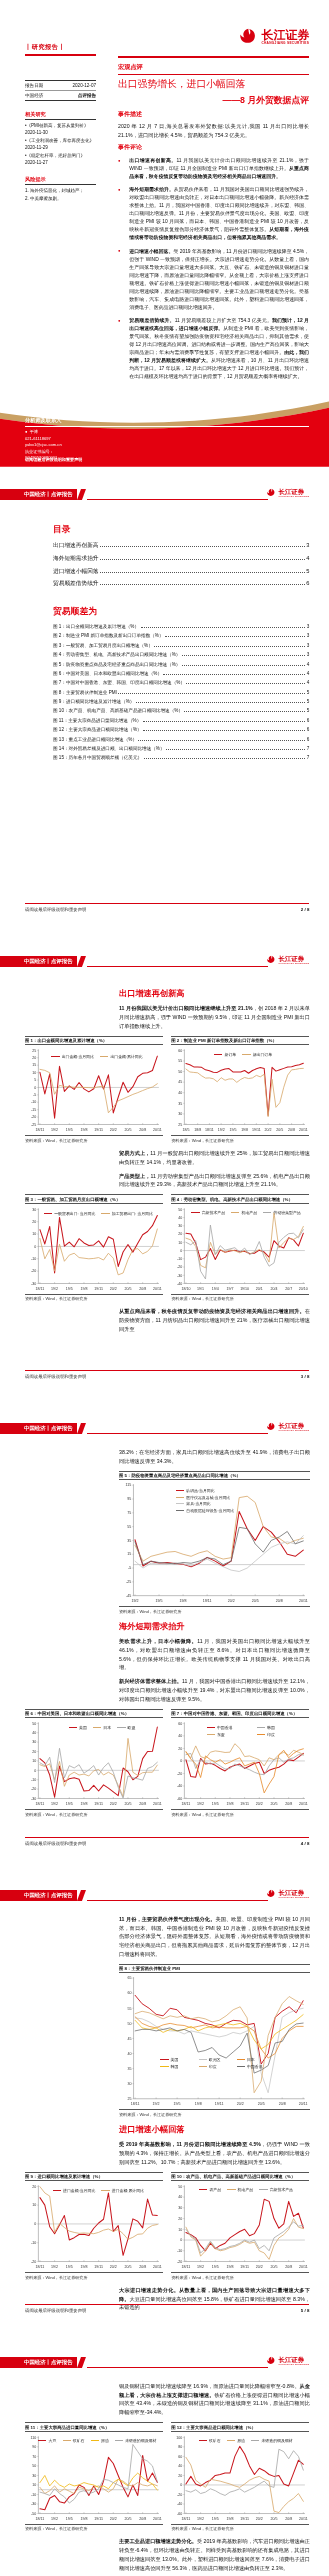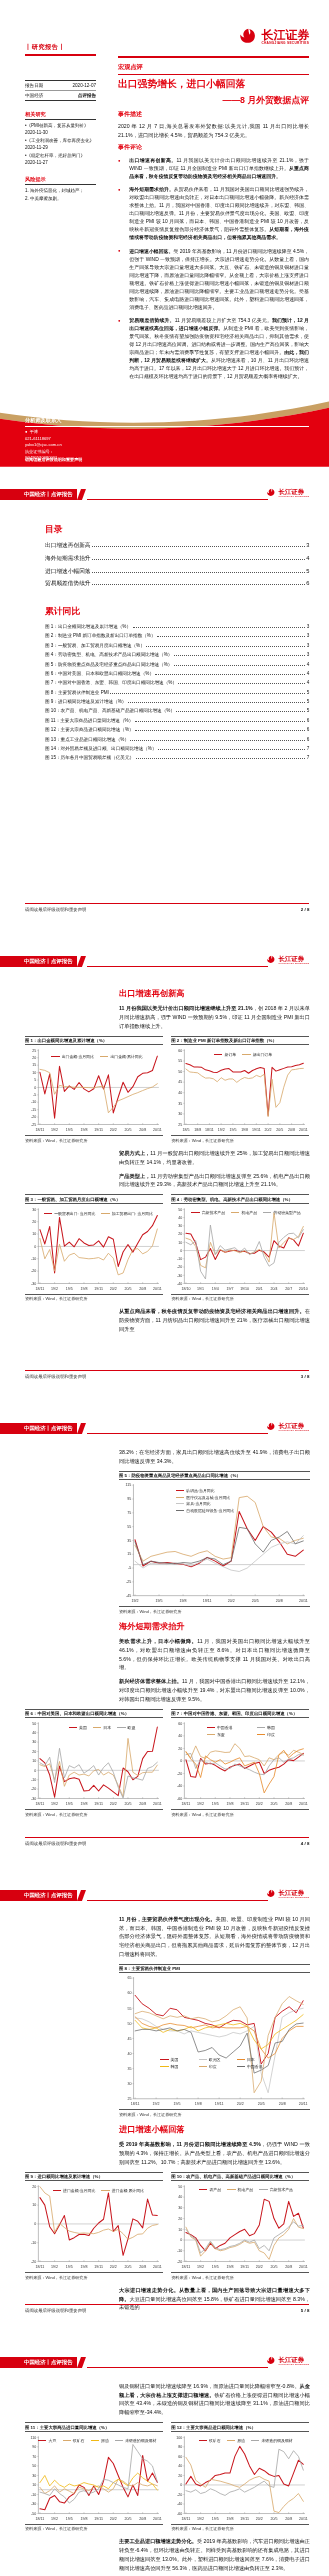--- a/index.html
+++ b/index.html
@@ -12,21 +12,21 @@
   .logo{display:flex;align-items:center;gap:2.6px;}
   .logo svg{display:block;}
   .logo-cn{color:#d7000f;font-weight:bold;line-height:1;}
   .logo-en{color:#d7000f;font-weight:bold;letter-spacing:0.3px;line-height:1;}
   .p1-logo{position:absolute;right:20.6px;top:27px;}
   .p1-logo .logo-cn{font-size:12px;}
   .p1-logo .logo-en{font-size:3.2px;margin-top:1.5px;}
   .p1-rule{position:absolute;left:118px;top:56px;width:191px;height:2.1px;background:#d7000f;}
   .p1-cat{position:absolute;left:118px;top:63px;font-size:6.2px;font-weight:bold;color:#e30613;}
   .p1-catline{position:absolute;left:118px;top:74px;width:191px;height:0.8px;background:#d7000f;}
-  .p1-title1{position:absolute;left:118px;top:78px;font-size:9.8px;font-weight:bold;color:#e30613;}
+  .p1-title1{position:absolute;left:118px;top:78px;font-size:9.8px;font-weight:normal;color:#e30613;}
   .p1-title2{position:absolute;left:118px;top:95px;width:191px;text-align:right;font-size:8.8px;font-weight:bold;color:#e30613;}
   .h-red{font-size:6px;font-weight:bold;color:#e30613;margin:0 0 3.1px 0;}
   .p1-desc{position:absolute;left:118px;top:110px;width:191px;}
   .p1-desc p{margin:0;font-size:5.2px;line-height:1.62;text-align:justify;}
   .p1-comment{position:absolute;left:118px;top:143px;width:191px;}
   .p1-bullets{position:absolute;left:118px;top:157px;width:191px;}
   .bullet{position:relative;padding-left:11.3px;margin-bottom:5.2px;font-size:4.9px;line-height:1.64;text-align:justify;}
   .bullet::before{content:"●";position:absolute;left:0;top:0.5px;color:#d7000f;font-size:4.1px;}
   .sidebar{position:absolute;left:25px;top:80px;width:71px;}
   .meta{border-top:0.6px solid #333;border-bottom:0.6px solid #333;font-size:4.6px;}
@@ -62,21 +62,21 @@
   .fig{width:138px;}
   .figw{width:191px;margin-left:94px;}
   .fig-hd{font-size:4.4px;font-weight:bold;color:#111;border-top:0.8px solid #555;border-bottom:0.5px solid #555;padding:1.5px 0 1px;}
   .chart{position:relative;margin-top:1px;}
   .fig-src{font-size:4.1px;color:#333;border-top:0.5px solid #555;padding-top:1.5px;}
   .lg{position:absolute;display:flex;flex-wrap:wrap;gap:1.5px 6.2px;font-size:3.9px;color:#222;align-items:center;}
   .lgv{flex-direction:column;align-items:flex-start;gap:1.5px;}
   .lgi{display:inline-flex;align-items:center;white-space:nowrap;}
   .sw{display:inline-block;width:8.2px;height:1px;margin-right:2.1px;position:relative;}
   
-  .toc{margin-left:20px;}
+  .toc{margin-left:28px;}
   .toc-h{font-size:8.8px;font-weight:bold;color:#e30613;margin:10.3px 0 6.2px;}
   .toc-row{display:flex;align-items:baseline;font-size:5.7px;margin-bottom:4.6px;}
   .toc-dots{flex:1;border-bottom:0.8px dotted #555;margin:0 1.5px 1.5px;}
   .ftoc-row{display:flex;align-items:baseline;font-size:4.6px;margin-bottom:3.9px;}
   .ftoc-row .toc-dots{border-bottom:0.7px dotted #555;}
 </style>
 </head>
 <body>
 
 <div class="page">
@@ -187,21 +187,21 @@
       <div class="toc-row">
           <span>进口增速小幅回落</span>
           <span class="toc-dots"></span>
           <span>5</span>
         </div>
       <div class="toc-row">
           <span>贸易顺差借势续升</span>
           <span class="toc-dots"></span>
           <span>6</span>
         </div>
-      <div class="toc-h" style="margin-top:17.5px;">累计同比</div>
+      <div class="toc-h" style="margin-top:17.5px;">贸易顺差为</div>
       <div class="ftoc-row">
           <span>图 1：出口金额同比增速及累计增速（%）</span>
           <span class="toc-dots"></span>
           <span>3</span>
         </div>
       <div class="ftoc-row">
           <span>图 2：制造业 PMI 新订单指数及新出口订单指数（%）</span>
           <span class="toc-dots"></span>
           <span>3</span>
         </div>

